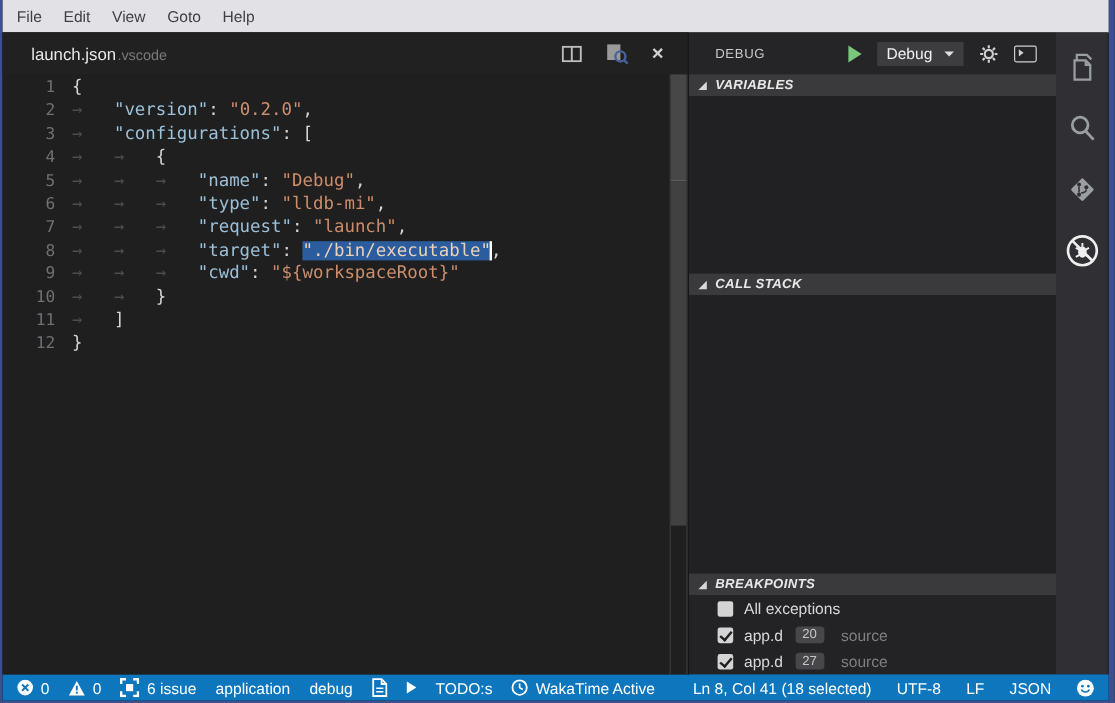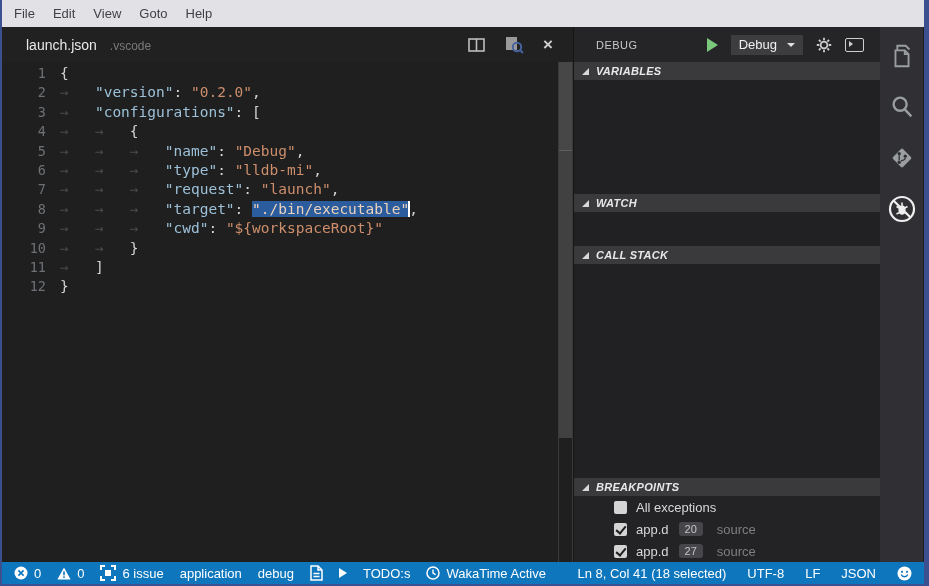--- a/index.html
+++ b/index.html
@@ -9,21 +9,21 @@
   .window{width:929px;height:586px;box-sizing:border-box;position:relative;overflow:hidden;
     border-left:2px solid var(--frame);border-right:5px solid var(--frame);border-bottom:2px solid var(--frame);
     display:flex;flex-direction:column;background:#1e1e1e;font-family:"Liberation Sans",sans-serif;}
   
   .menubar{height:27px;flex:none;background:#e2e2e6;display:flex;align-items:center;padding-left:3px;}
   .menu-item{padding:0 9px;font-size:13px;color:#3f3f46;cursor:default;}
   
   .main{flex:1;display:flex;min-height:0;}
   .editor-group{width:572px;flex:none;background:#1f1f1f;position:relative;display:flex;flex-direction:column;border-right:1px solid #161616;box-sizing:border-box;}
   .tabbar{height:35px;flex:none;display:flex;align-items:center;justify-content:space-between;padding:0 10px 0 24px;background:#212121;}
-  .tab{display:flex;align-items:baseline;gap:13px;}
+  .tab{display:flex;align-items:baseline;gap:1px;}
   .tab-title{color:#e8e8e8;font-size:14px;}
   .tab-hint{color:#7a7a7a;font-size:12px;}
   .tab-actions{display:flex;align-items:center;gap:19px;margin-right:10px;color:#bfbfbf;}
   .tab-actions span{display:inline-flex;align-items:center;}
   .close-x{font-size:17px;line-height:1;color:#d0d0d0;font-weight:bold;}
   
   .editor{flex:1;padding-top:2px;font-family:"DejaVu Sans Mono",monospace;font-size:14.5px;line-height:19.4px;overflow:hidden;}
   .code-line{display:flex;white-space:pre;}
   .line-num{width:44px;text-align:right;color:#6d7175;flex:none;font-size:13.5px;}
   .line-code{margin-left:14px;color:#d4d4d4;}
@@ -48,21 +48,21 @@
   .console-ic{width:17px;height:12px;border:1.5px solid #cfcfcf;border-radius:2px;position:relative;display:inline-block;}
   .console-ic::before{content:"";position:absolute;left:3px;top:2.5px;border-left:4px solid #cfcfcf;border-top:3px solid transparent;border-bottom:3px solid transparent;}
   .section-header{height:18px;flex:none;background:#3a3a3d;display:flex;align-items:center;padding-left:8px;gap:7px;cursor:pointer;font-style:italic;}
   .section-label{font-size:11px;font-weight:bold;color:#e8e8e8;letter-spacing:.3px;}
   .twistie{width:0;height:0;border-bottom:7px solid #d8d8d8;border-left:7px solid transparent;}
   .section-content{background:#212124;flex:none;}
   .h-variables{height:114px;}
   .h-watch{height:34px;}
   .h-callstack{flex:1;}
   .bp-list{background:#232326;flex:none;display:flex;flex-direction:column;}
-  .bp-row{height:22px;display:flex;align-items:center;padding-left:40px;font-size:13px;color:#d8d8d8;}
+  .bp-row{height:22px;display:flex;align-items:center;padding-left:24px;font-size:13px;color:#d8d8d8;}
   .bp-check{width:13px;height:13px;background:#d4d4d4;border-radius:2px;margin-right:9px;position:relative;flex:none;cursor:pointer;}
   .bp-check.checked::after{content:"";position:absolute;left:4px;top:1px;width:4px;height:8px;border-right:2px solid #1e1e1e;border-bottom:2px solid #1e1e1e;transform:rotate(40deg);}
   .bp-badge{margin-left:10px;background:#47474b;color:#c4c4c4;font-size:11px;padding:1px 6px;border-radius:3px;}
   .bp-detail{margin-left:14px;color:#7f7f7f;}
   
   .activitybar{width:43px;flex:none;background:#303034;display:flex;flex-direction:column;align-items:center;padding-top:13px;gap:20px;box-sizing:border-box;}
   .activity-item{color:#9a9ea1;height:31px;display:flex;align-items:center;justify-content:center;cursor:pointer;}
   .activity-item.active{color:#efefef;}
   
   .statusbar{height:22px;flex:none;background:var(--status);display:flex;align-items:center;justify-content:space-between;color:#fff;font-size:13px;padding:0 12px;}
@@ -148,24 +148,20 @@
           <span class="console-ic"></span>
         </div>
       </div>
 
       <div class="section-header">
         <span class="twistie"></span>
         <span class="section-label">VARIABLES</span>
       </div>
       <div class="section-content h-variables"></div>
 
-      <div class="section-header">
-        <span class="twistie"></span>
-        <span class="section-label">WATCH</span>
-      </div>
       <div class="section-content h-watch"></div>
 
       <div class="section-header">
         <span class="twistie"></span>
         <span class="section-label">CALL STACK</span>
       </div>
       <div class="section-content h-callstack"></div>
 
       <div class="section-header">
         <span class="twistie"></span>

